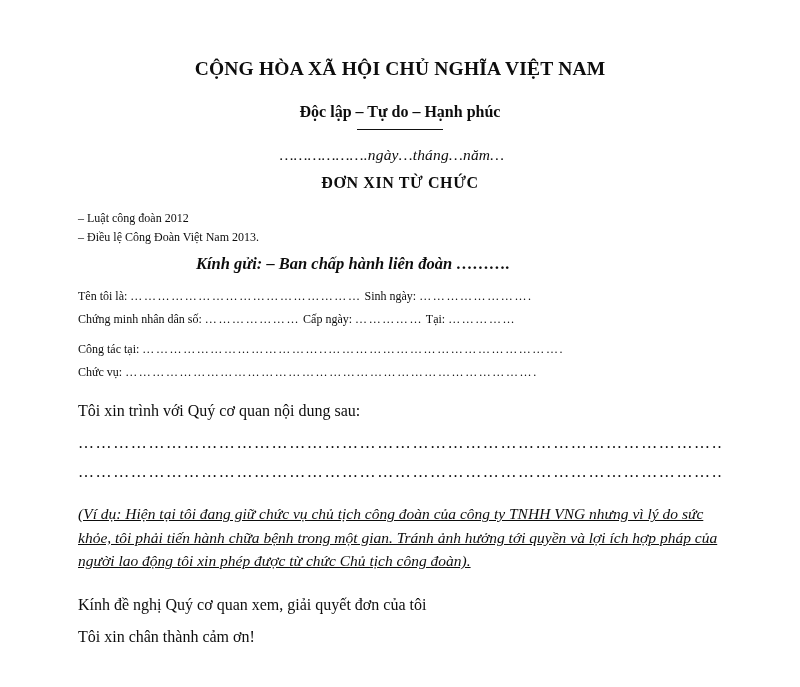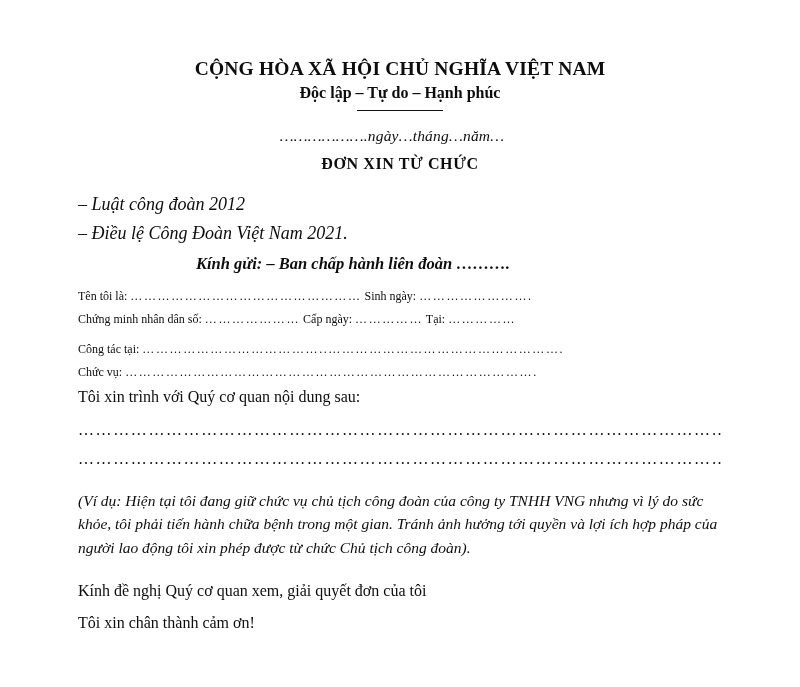--- a/index.html
+++ b/index.html
@@ -33,21 +33,21 @@
   .national-title {
     font-size: 19.5px;
     font-weight: bold;
     letter-spacing: 0.2px;
     line-height: 1.22;
   }
   .national-motto {
     font-size: 16px;
     font-weight: bold;
     line-height: 1.25;
-    margin-top: 2px;
+    margin-top: 21px;
   }
   .motto-rule {
     width: 86px;
     height: 0;
     border-top: 1.6px solid #111;
     margin: 7px auto 0 auto;
   }
 
   
   .date-line {
@@ -66,22 +66,21 @@
     font-weight: bold;
     letter-spacing: 0.6px;
     margin-top: 10px;
   }
 
   
   .legal-list {
     margin-top: 17px;
   }
   .legal-item {
-    font-style: italic;
-    font-size: 18px;
+    font-size: 12px;
     line-height: 1.62;
   }
 
   
   .recipient {
     font-style: italic;
     font-weight: bold;
     font-size: 16.5px;
     margin-top: 6px;
     padding-left: 118px;
@@ -100,21 +99,21 @@
   .field-row .lbl { }
   .dots { letter-spacing: 1.6px; }
 
   .gap-row {
     height: 7px;
   }
 
   
   .intro-line {
     font-size: 16px;
-    margin-top: 0;
+    margin-top: 14px;
     line-height: 1.6;
   }
 
   
   .blank-lines {
     margin-top: 12px;
   }
   .blank-line {
     font-size: 16px;
     letter-spacing: 1.6px;
@@ -124,20 +123,21 @@
     white-space: nowrap;
   }
 
   
   .example-note {
     font-style: italic;
     font-size: 15.5px;
     line-height: 1.52;
     margin-top: 9px;
     text-align: left;
+    text-decoration: underline;
   }
 
   
   .closing {
     margin-top: 16px;
   }
   .closing-line {
     font-size: 16px;
     line-height: 2.0;
   }
@@ -152,21 +152,21 @@
     <div class="national-motto">Độc lập – Tự do – Hạnh phúc</div>
     <div class="motto-rule"></div>
   </div>
 
   <div class="date-line">……………….ngày…tháng…năm…</div>
 
   <div class="doc-title">ĐƠN XIN TỪ CHỨC</div>
 
   <div class="legal-list">
     <div class="legal-item">– Luật công đoàn 2012</div>
-    <div class="legal-item">– Điều lệ Công Đoàn Việt Nam 2021.</div>
+    <div class="legal-item">– Điều lệ Công Đoàn Việt Nam 2013.</div>
   </div>
 
   <div class="recipient">Kính gửi: – Ban chấp hành liên đoàn ……….</div>
 
   <div class="fields">
 
     <div class="field-row">
       <span class="lbl">Tên tôi là:</span>
       <span class="dots">……………………………………………</span>
       <span class="lbl">Sinh ngày:</span>

